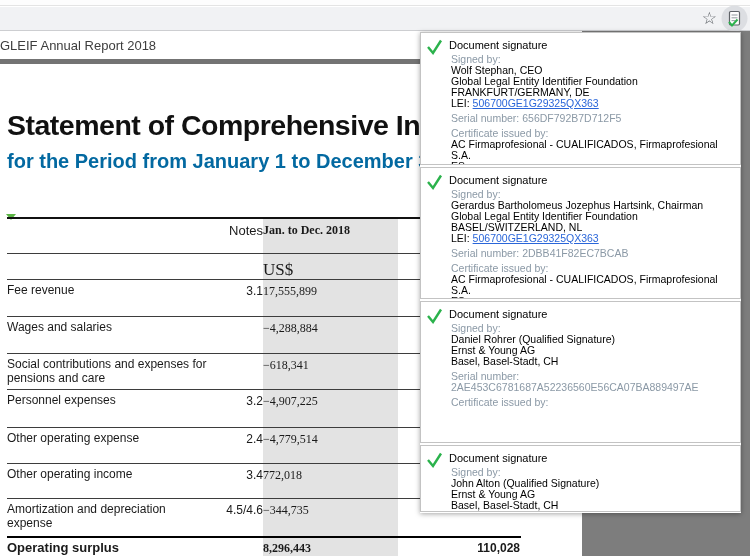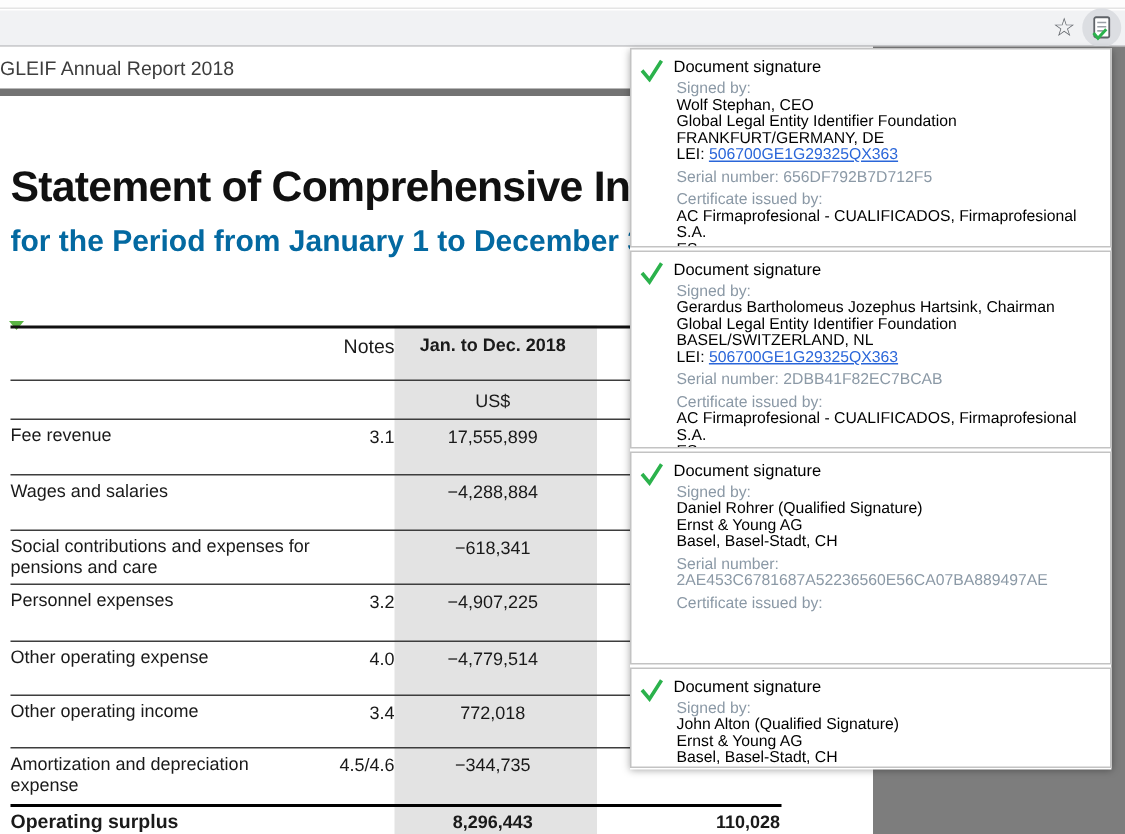--- a/index.html
+++ b/index.html
@@ -37,27 +37,27 @@
 
   .gray-col { position:absolute; top:186px; left:263px; width:135px; height:339px;
     background:#e3e3e3; }
 
   .tbl { position:absolute; top:186px; left:7px; width:514px; border-top:2px solid #111; }
   .tr { display:grid; grid-template-columns:210px 46px 135px 123px;
     align-items:start; border-bottom:1px solid #3d3d3d; }
   .tr > div { padding-top:4px; font-size:12px; color:#1a1a1a; }
   .c-label { white-space:pre-line; line-height:13.5px; }
   .c-notes { text-align:right; }
-  .c-val   { text-align:center; padding-right:4px; font-size:12.5px; }
+  .c-val   { text-align:left; padding-right:4px; font-size:12.5px;font-family:Liberation Serif, serif; }
   .c-val2  { text-align:right; padding-right:1px; font-size:12.5px; }
   .row-hd   { height:35px; }
   .row-hd .c-notes { font-size:13px; }
   .row-hd .c-val { font-weight:bold; }
   .row-cur  { height:26px; }
-  .row-cur .c-val { padding-top:6px; font-size:12px; }
+  .row-cur .c-val { padding-top:6px; font-size:17px; }
   .r37 { height:37px; } .r36 { height:36px; } .r38 { height:38px; }
   .r35 { height:35px; } .r39 { height:39px; }
   .row-thick { border-bottom:2.5px solid #000; }
   .row-total { height:21px; border-bottom:none; }
   .row-total > div { font-weight:bold; padding-top:3px; }
   .row-total .c-label { font-size:13px; }
 
   
   .popup { position:absolute; top:1px; left:420px; width:321px; height:481px;
     overflow:hidden; box-shadow:0 1px 5px rgba(0,0,0,0.35); background:#fff; }
@@ -139,21 +139,21 @@
           <div class="c-val2"></div>
         </div>
         <div class="tr r38">
           <div class="c-label">Personnel expenses</div>
           <div class="c-notes">3.2</div>
           <div class="c-val">−4,907,225</div>
           <div class="c-val2"></div>
         </div>
         <div class="tr r36">
           <div class="c-label">Other operating expense</div>
-          <div class="c-notes">4.0</div>
+          <div class="c-notes">2.4</div>
           <div class="c-val">−4,779,514</div>
           <div class="c-val2"></div>
         </div>
         <div class="tr r35">
           <div class="c-label">Other operating income</div>
           <div class="c-notes">3.4</div>
           <div class="c-val">772,018</div>
           <div class="c-val2"></div>
         </div>
         <div class="tr r39 row-thick">

